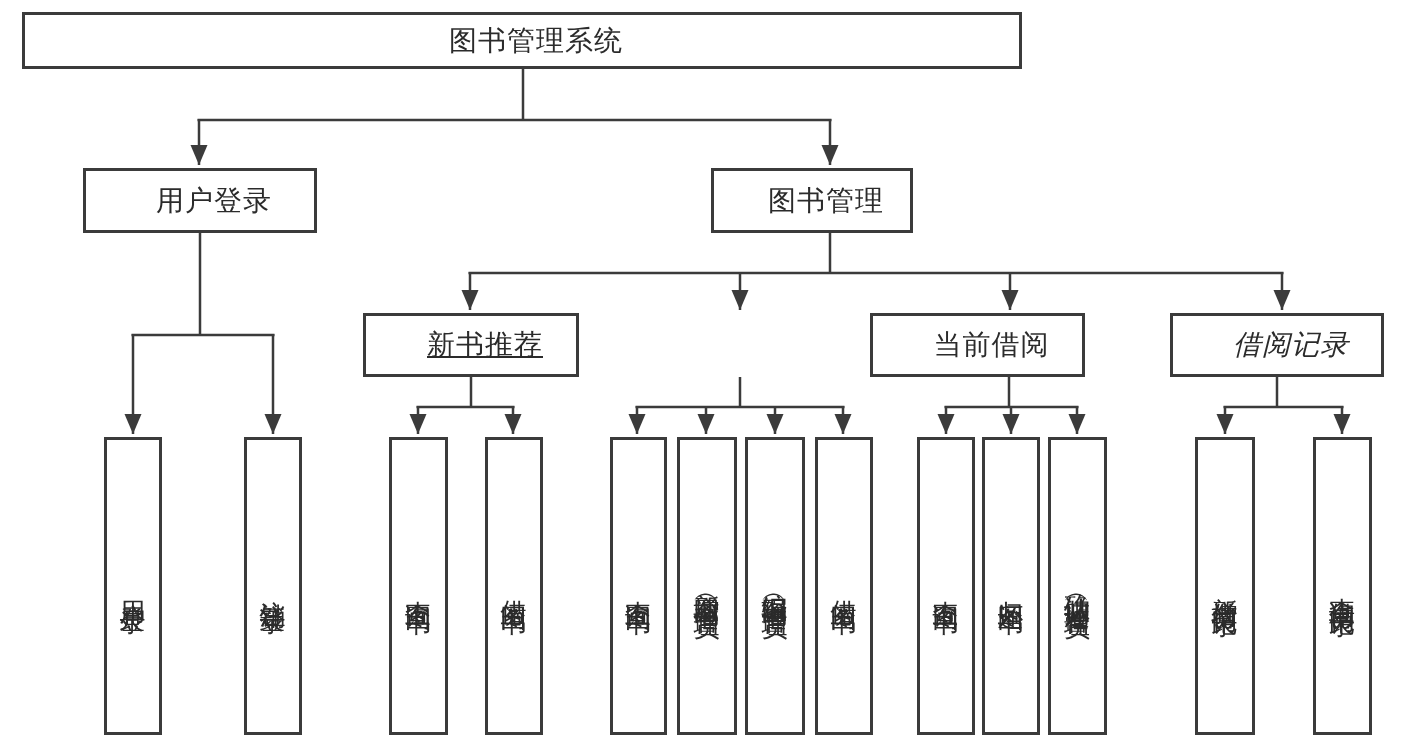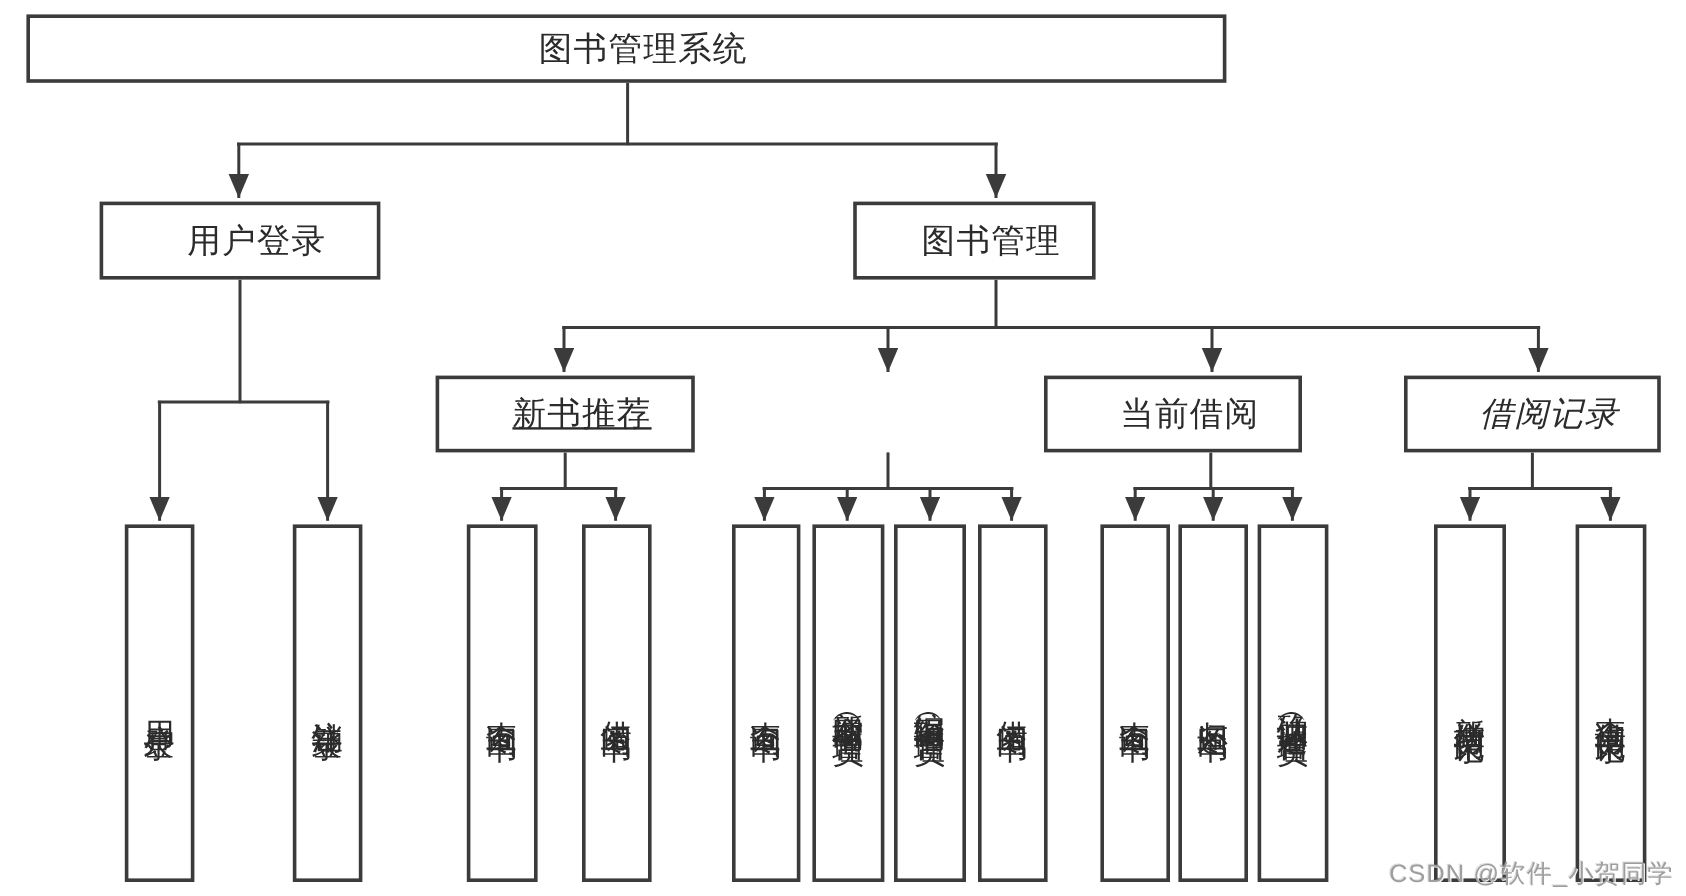--- a/index.html
+++ b/index.html
@@ -170,15 +170,14 @@
     <span>确认归还（管理员）</span>
   </div>
 
   <div class="node vbox" style="left:1195px; top:437px; width:60px; height:298px;">
     <span>新增借阅记录</span>
   </div>
   <div class="node vbox" style="left:1313px; top:437px; width:59px; height:298px;">
     <span>查询借阅记录</span>
   </div>
 
-  <div class="watermark">CSDN @软件_小贺同学</div>
 
 </div>
 
 </body></html>

